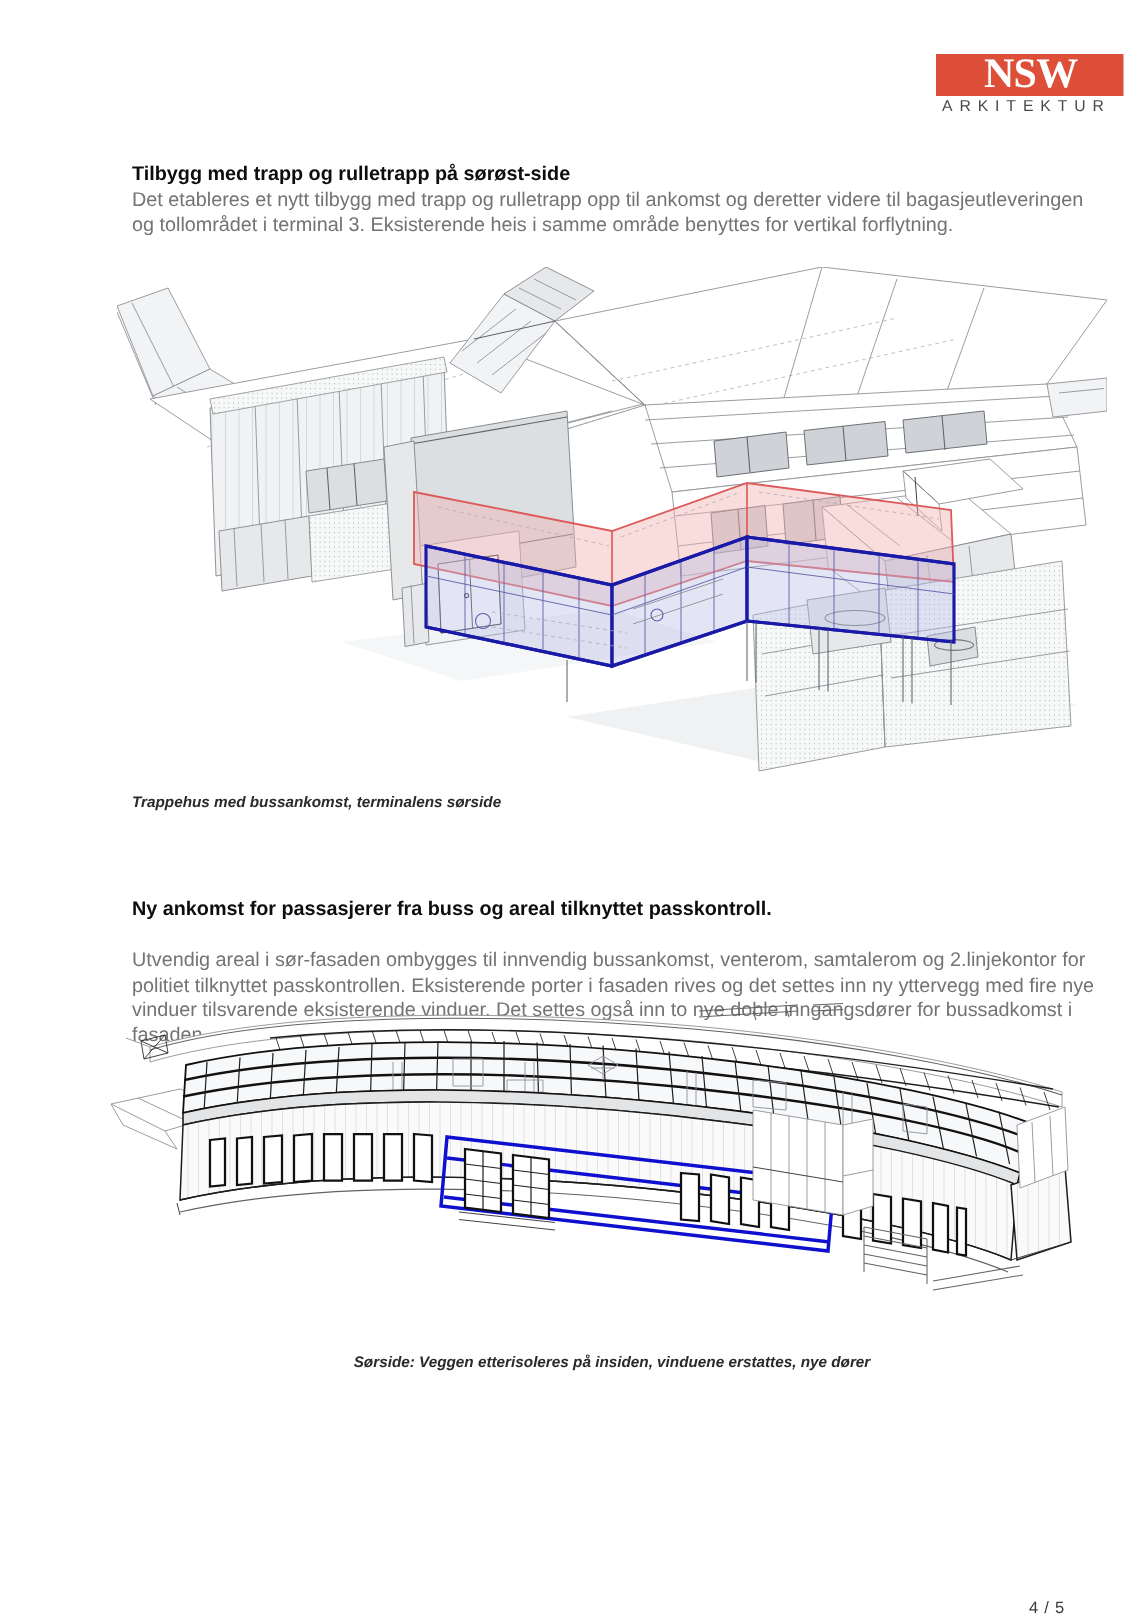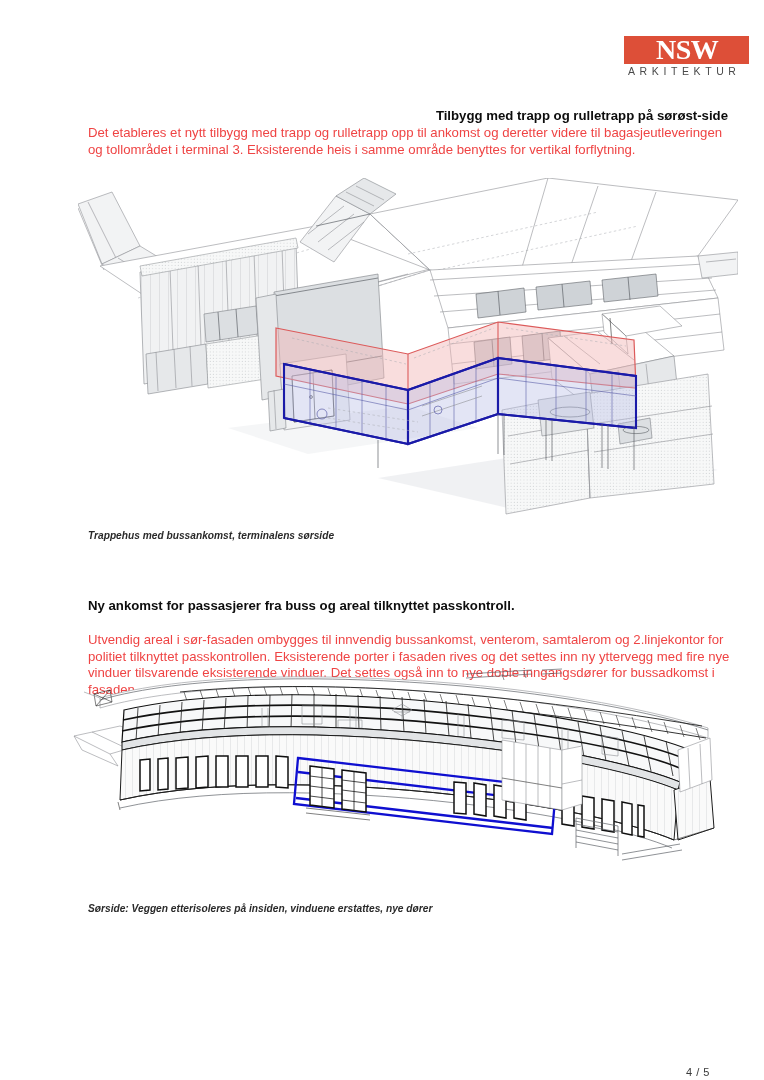--- a/index.html
+++ b/index.html
@@ -62,39 +62,39 @@
     font-weight: bold;
     line-height: 16px;
     color: #0d0d0d;
   }
   .sec-body {
     position: absolute;
     left: 88px;
     width: 650px;
     font-size: 13.2px;
     line-height: 16.5px;
-    color: #ef4444;
+    color: #737373;
   }
   .fig-caption {
     position: absolute;
     left: 88px;
     width: 640px;
     font-size: 10.2px;
     font-style: italic;
     font-weight: bold;
     line-height: 13px;
     color: #2a2a2a;
   }
 
-  #heading-1 { top: 108px; text-align: right; }
+  #heading-1 { top: 108px; }
   #body-1    { top: 125px; }
   #caption-1 { top: 529px; }
   #heading-2 { top: 588px; margin-top: 10px; }
   #body-2    { top: 632px; }
-  #caption-2 { top: 902px; }
+  #caption-2 { top: 902px; text-align: center; }
 
   .page-number {
     position: absolute;
     top: 1026px;
     left: 686px;
     font-size: 11px;
     color: #3a3a3a;
     letter-spacing: 0.5px;
     margin-top: 40px;
   }

